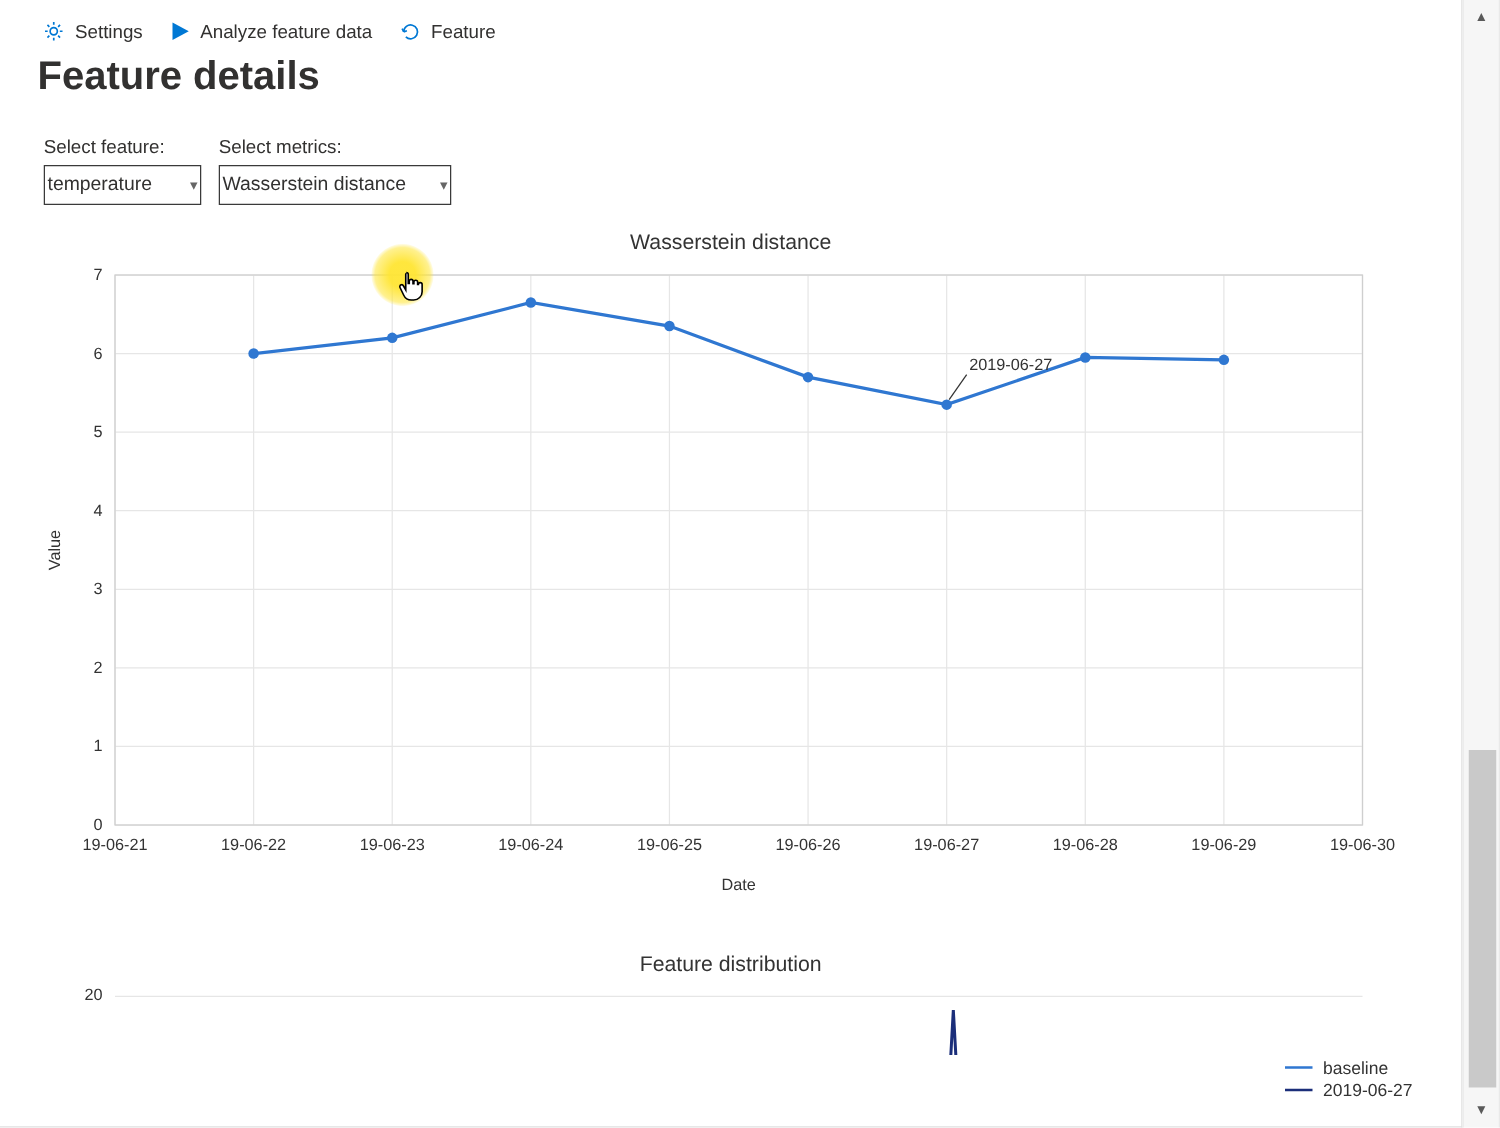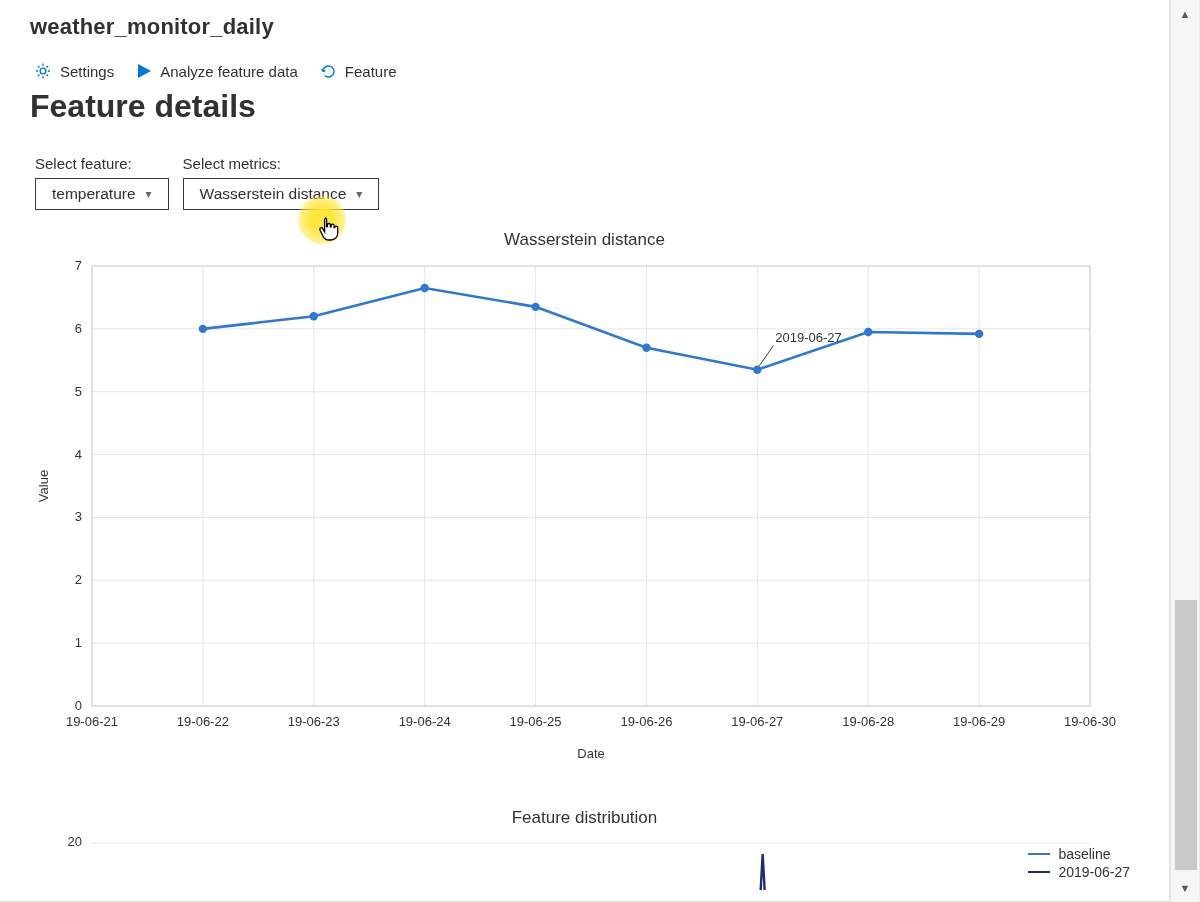--- a/index.html
+++ b/index.html
@@ -36,21 +36,21 @@
   }
   .page-heading {
     font-size: 32px; font-weight: 600;
     margin: 0 auto 30px auto;
   }
   .selectors { display: flex; gap: 14px; margin: 0 0 20px 5px; }
   .sel-group { display: flex; flex-direction: column; gap: 6px; }
   .sel-label { font-size: 15px; font-weight: 400; }
   .dropdown {
     border: 1.5px solid #3a3a3a;
-    padding: 6px 16px; font-size: 15.5px;
+    padding: 6px 2px; font-size: 15.5px;
     display: flex; align-items: center; gap: 10px;
     cursor: pointer; background: #fff;
     min-width: 120px;
   }
   .dropdown .chev { margin-left: auto; color: #666; font-size: 12px; }
   .chart-wrap { position: relative; margin-top: 10px; }
   .chart-title {
     text-align: center; font-size: 17px; color: #333;
     margin-bottom: 6px;
   }
@@ -98,23 +98,20 @@
     text-align: center;
   }
   .legend2 .row { display:flex; align-items:center; gap:8px; margin: 2px 0; }
   .legend2 .swatch { display:inline-block; width:22px; height:2.5px; }
   .axis-text { font-size: 13px; fill: #333; }
 </style>
 </head>
 <body>
 
 <div class="page">
-  <div class="title-bar">
-    <h1>weather_monitor_daily</h1>
-  </div>
 
   <div class="toolbar">
     <div class="tool-item">
       <span class="icon">
         <svg width="18" height="18" viewBox="0 0 20 20">
             <g fill="none" stroke="#0078d4" stroke-width="1.5">
               <circle cx="10" cy="10" r="3.2"></circle>
               <path d="M10 1.8v2.4M10 15.8v2.4M2.2 10h2.4M15.4 10h2.4M4.4 4.4l1.7 1.7M13.9 13.9l1.7 1.7M15.6 4.4l-1.7 1.7M6.1 13.9l-1.7 1.7"></path>
             </g>
           </svg>

